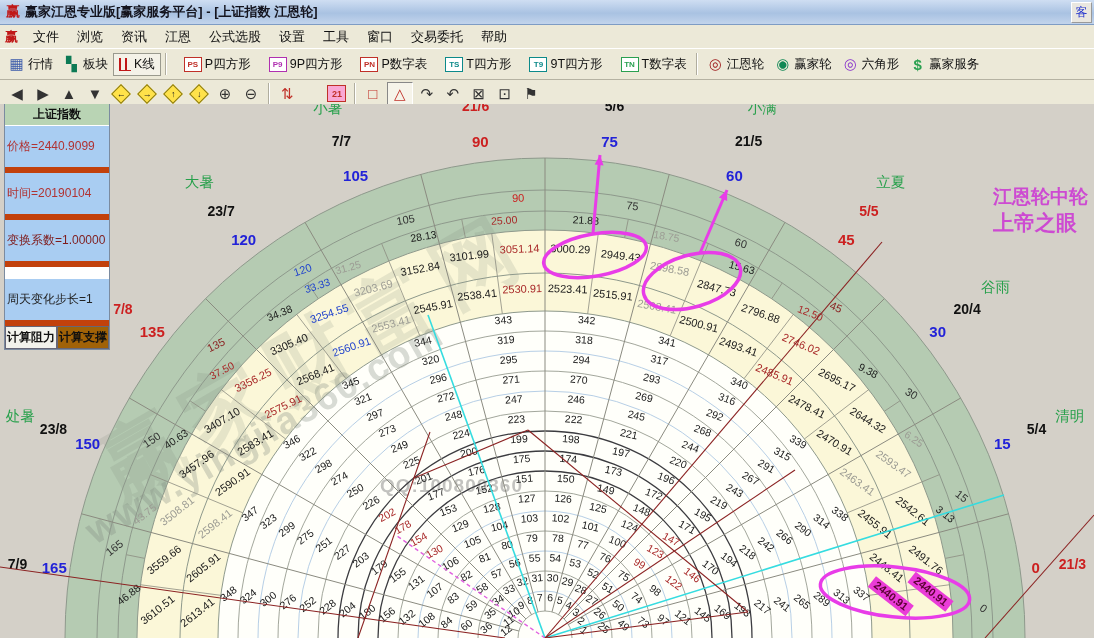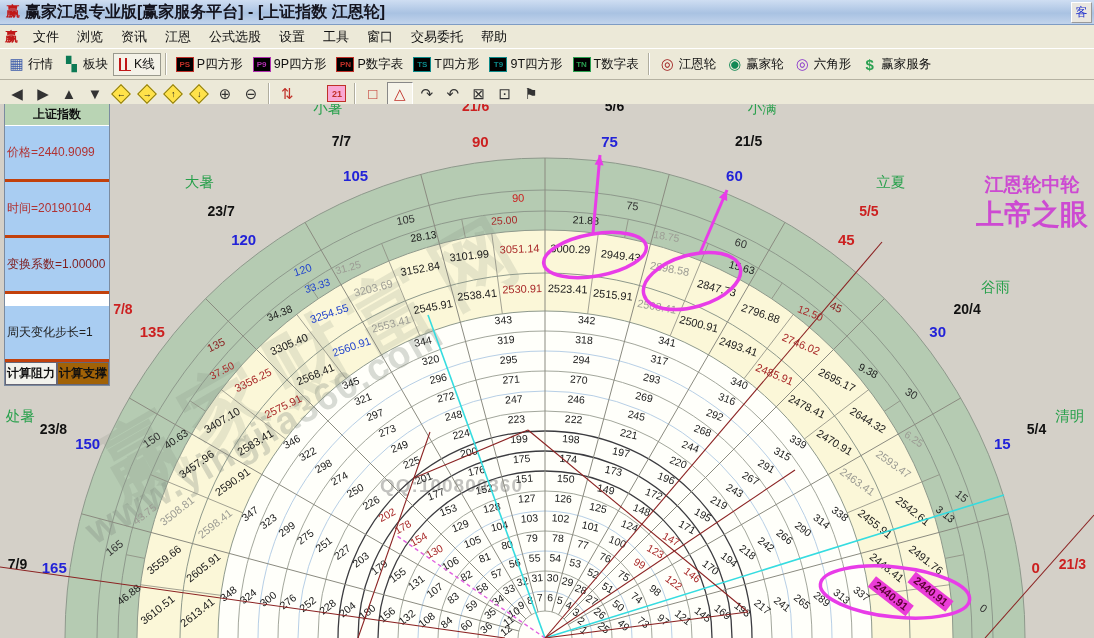--- a/index.html
+++ b/index.html
@@ -2,39 +2,39 @@
 <html><head>
 <meta charset="utf-8">
 <style>
   html,body{margin:0;padding:0;}
   body{width:1094px;height:638px;overflow:hidden;background:#ece9d8;
        font-family:"Liberation Sans","DejaVu Sans",sans-serif;position:relative;}
   
   .titlebar{height:24px;background:linear-gradient(180deg,#cfdef2 0%,#a9c2e2 55%,#c2d4ec 100%);
     border-bottom:1px solid #7e9cc4;display:flex;align-items:center;padding:0 4px;position:relative;}
   .titlebar .logo{color:#c01818;font-weight:bold;font-size:14px;margin:0 5px 0 2px;}
-  .titlebar .ttl{font-size:16px;font-weight:bold;color:#14141e;}
+  .titlebar .ttl{font-size:13px;font-weight:bold;color:#14141e;}
   .corner-btn{position:absolute;right:2px;top:2px;width:19px;height:19px;background:#e9e7e0;
     border:1px solid #999;border-top-color:#fff;border-left-color:#fff;color:#2233cc;
     font-size:12px;text-align:center;line-height:18px;overflow:hidden;}
   
   .menubar{height:23px;background:#ece9d8;display:flex;align-items:center;font-size:13px;color:#101010;}
   .menubar .logo{color:#c01818;font-weight:bold;font-size:13px;margin:0 6px 0 5px;}
   .menu-item{padding:2px 9px;cursor:default;}
   
   .toolbar1{height:30px;background:#ece9d8;border-top:1px solid #fff;border-bottom:1px solid #b5b2a2;
     display:flex;align-items:center;padding:0 3px;font-size:12.5px;color:#101010;}
   .tb-item{display:flex;align-items:center;gap:3px;padding:2px 5px;white-space:nowrap;}
   .tb-item.framed{border:1px solid #9a9a8e;background:#f4f2e8;}
   .ic{display:inline-flex;align-items:center;justify-content:center;width:17px;height:15px;font-size:14px;}
   .ic-grid{color:#3a5aaa;font-size:15px;}
   .ic-blocks{color:#0c7a55;font-size:14px;}
   .ic-kline{width:12px;height:12px;background:repeating-linear-gradient(90deg,#c01818 0 2px,transparent 2px 6px);border-bottom:1px solid #c01818;}
-  .ic-box{width:16px;height:13px;border:1px solid;font-size:8px;font-weight:bold;background:#000000;
-    display:inline-flex;align-items:center;justify-content:center;}
+  .ic-box{width:16px;height:13px;border:1px solid;font-size:8px;font-weight:bold;background:#ffffff;
+    display:inline-flex;align-items:center;justify-content:center;margin-left:8px;}
   .ic-ring{font-size:15px;font-weight:bold;}
   .ic-dollar{color:#2aa050;font-weight:bold;font-size:15px;}
   .tb-sep{width:1px;height:22px;background:#b0ad9e;border-right:1px solid #fff;margin:0 4px;}
   .toolbar2{height:27px;background:#ece9d8;border-bottom:1px solid #9a9a8e;
     display:flex;align-items:center;padding:0 4px;}
   .tool-btn{width:24px;height:22px;display:inline-flex;align-items:center;justify-content:center;
     font-size:15px;color:#333;margin:0 1px;}
   .tool-btn.pressed{border:1px solid #888;border-right-color:#fff;border-bottom-color:#fff;background:#f6f4ea;}
   .tool-btn .diamond{width:12px;height:12px;transform:rotate(45deg);background:#ffe24a;
     border:1px solid #8a7a10;display:flex;align-items:center;justify-content:center;}
@@ -42,28 +42,28 @@
   .tool-btn .cal{width:17px;height:15px;border:1px solid #c03028;background:#f9a8d4;color:#c03028;
     font-size:9px;font-weight:bold;display:flex;align-items:center;justify-content:center;}
   .tool-btn.txt{font-size:11px;color:#222;width:auto;padding:0 3px;margin-top:40px;}
   .red-glyph{color:#c03028;}
   
   .wheel-area{position:absolute;left:0;top:104px;width:1094px;height:534px;background:#d4d0c8;overflow:hidden;}
   .wheel-area svg{position:absolute;left:0;top:0;}
   
   .side-panel{position:absolute;left:4px;top:0;width:104px;z-index:5;font-size:12px;border:1px solid #7b8ba0;border-top:none;background:#fff;}
   .sp-header{background:#b9d4b4;color:#101010;font-weight:bold;text-align:center;padding:2px 0;border-bottom:1px solid #fff;}
-  .sp-row{background:#a9cdf2;padding:18px 2px;border-bottom:3px solid #c2410c;white-space:nowrap;overflow:hidden;}
+  .sp-row{background:#a9cdf2;padding:12px 2px;border-bottom:6px solid #c2410c;white-space:nowrap;overflow:hidden;}
   .sp-btns{display:flex;font-weight:bold;}
   .sp-btn{flex:1;text-align:center;padding:2px 0;border:1px solid #667;font-size:12px;background:#f2f2ec;color:#101010;}
   .sp-btn.alt{background:#a16207;}
   
-  .anno{position:absolute;right:6px;top:68px;z-index:6;color:#cd4ad2;font-weight:bold;text-align:center;line-height:1.32;}
+  .anno{position:absolute;right:6px;top:80px;z-index:6;color:#cd4ad2;font-weight:bold;text-align:left;line-height:1.32;}
   .anno .l0{font-size:19px;}
-  .anno .l1,.anno .l2,.anno .l3{font-size:28px;}
+  .anno .l1,.anno .l2,.anno .l3{font-size:21px;}
 </style>
 </head>
 <body>
 
 <div class="titlebar">
   <span class="logo">赢</span>
   <span class="ttl">赢家江恩专业版[赢家服务平台] - [上证指数 江恩轮]</span>
   <div class="corner-btn">客</div>
 </div>
 

